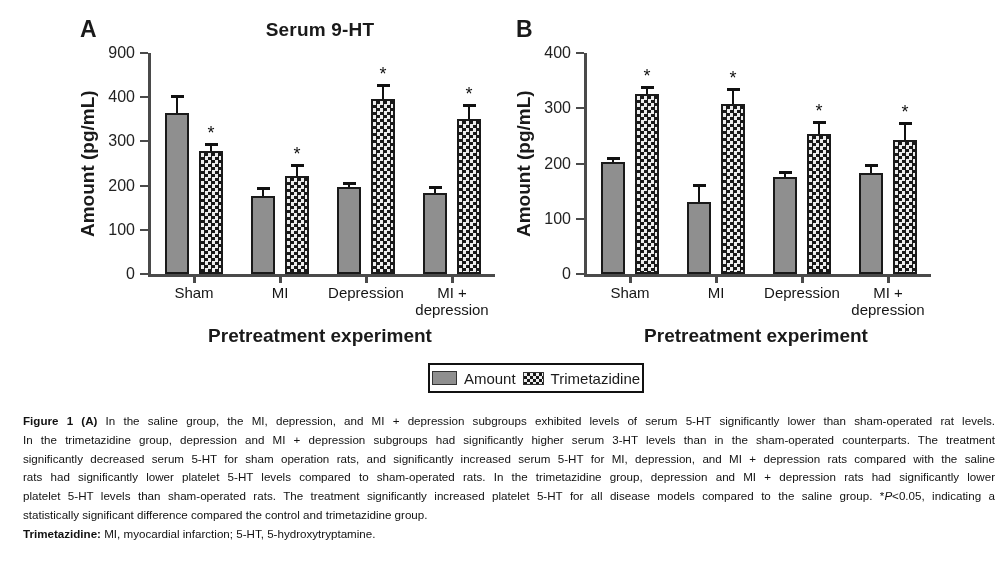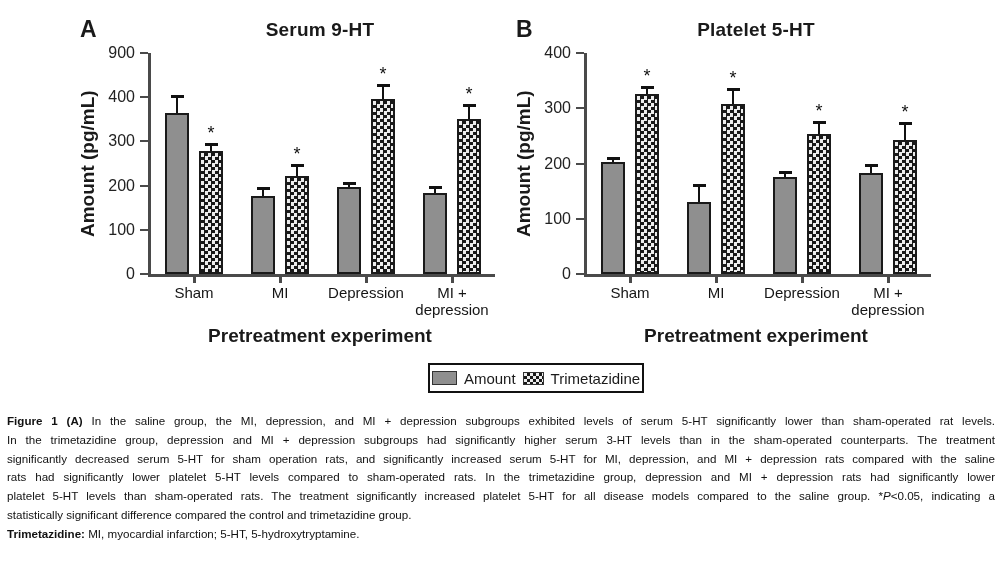--- a/index.html
+++ b/index.html
@@ -37,21 +37,21 @@
   .x-label{position:absolute;left:88px;top:311px;width:344px;text-align:center;font-size:19px;font-weight:bold;}
   .legend{
     position:absolute;left:428px;top:363px;width:216px;height:30px;
     border:2px solid #111;box-sizing:border-box;
     display:flex;align-items:center;justify-content:center;gap:7px;font-size:15px;
   }
   .swatch{display:inline-block;box-sizing:border-box;border:1px solid #333;}
   .swatch.solid{width:25px;height:14px;background:#8f8f8f;}
   .swatch.checker{width:21px;height:13px;background-size:6px 6px;}
   .caption{position:absolute;left:7px;top:412px;width:988px;font-size:11.6px;line-height:18.8px;color:#111;}
-  .cap-line{text-align:justify;text-align-last:justify;}
+  .cap-line{text-align:justify;text-align-last:justify;margin-left:16px;}
   .cap-line.nojust{text-align:left;text-align-last:auto;}
 </style>
 </head>
 <body>
 
 <div>
 
   <div class="chart" id="chartA">
     <div class="panel-letter">A</div>
     <div class="chart-title">Serum 9-HT</div>
@@ -113,21 +113,20 @@
         <div class="bar checker" style="left: 306px; height: 155.142px;"></div>
         <div class="estem" style="left: 317px; bottom: 155.142px; height: 11.934px;"></div>
         <div class="ecap" style="left: 311.5px; bottom: 167.076px;"></div>
         <div class="sig" style="left: 310px; bottom: 173.076px;">*</div>
       </div>
     <div class="x-label">Pretreatment experiment</div>
   </div>
 
   <div class="chart" id="chartB">
     <div class="panel-letter">B</div>
-    <div class="chart-title">Platelet 5-HT</div>
     <div class="y-label">Amount (pg/mL)</div>
     <div class="plot">
         <div class="ytick" style="top: 220px;"></div>
         <div class="yticklabel" style="top: 211px;">0</div>
         <div class="ytick" style="top: 164.75px;"></div>
         <div class="yticklabel" style="top: 155.75px;">100</div>
         <div class="ytick" style="top: 109.5px;"></div>
         <div class="yticklabel" style="top: 100.5px;">200</div>
         <div class="ytick" style="top: 54.25px;"></div>
         <div class="yticklabel" style="top: 45.25px;">300</div>

